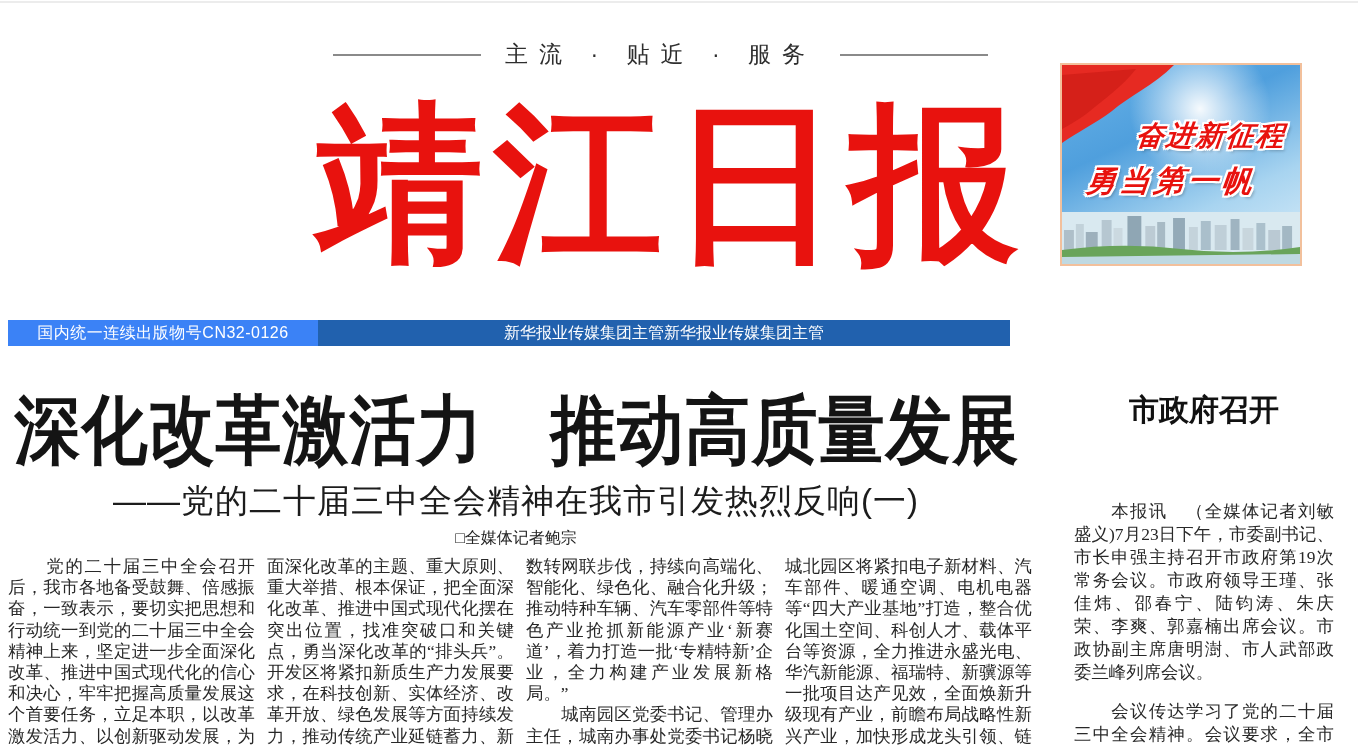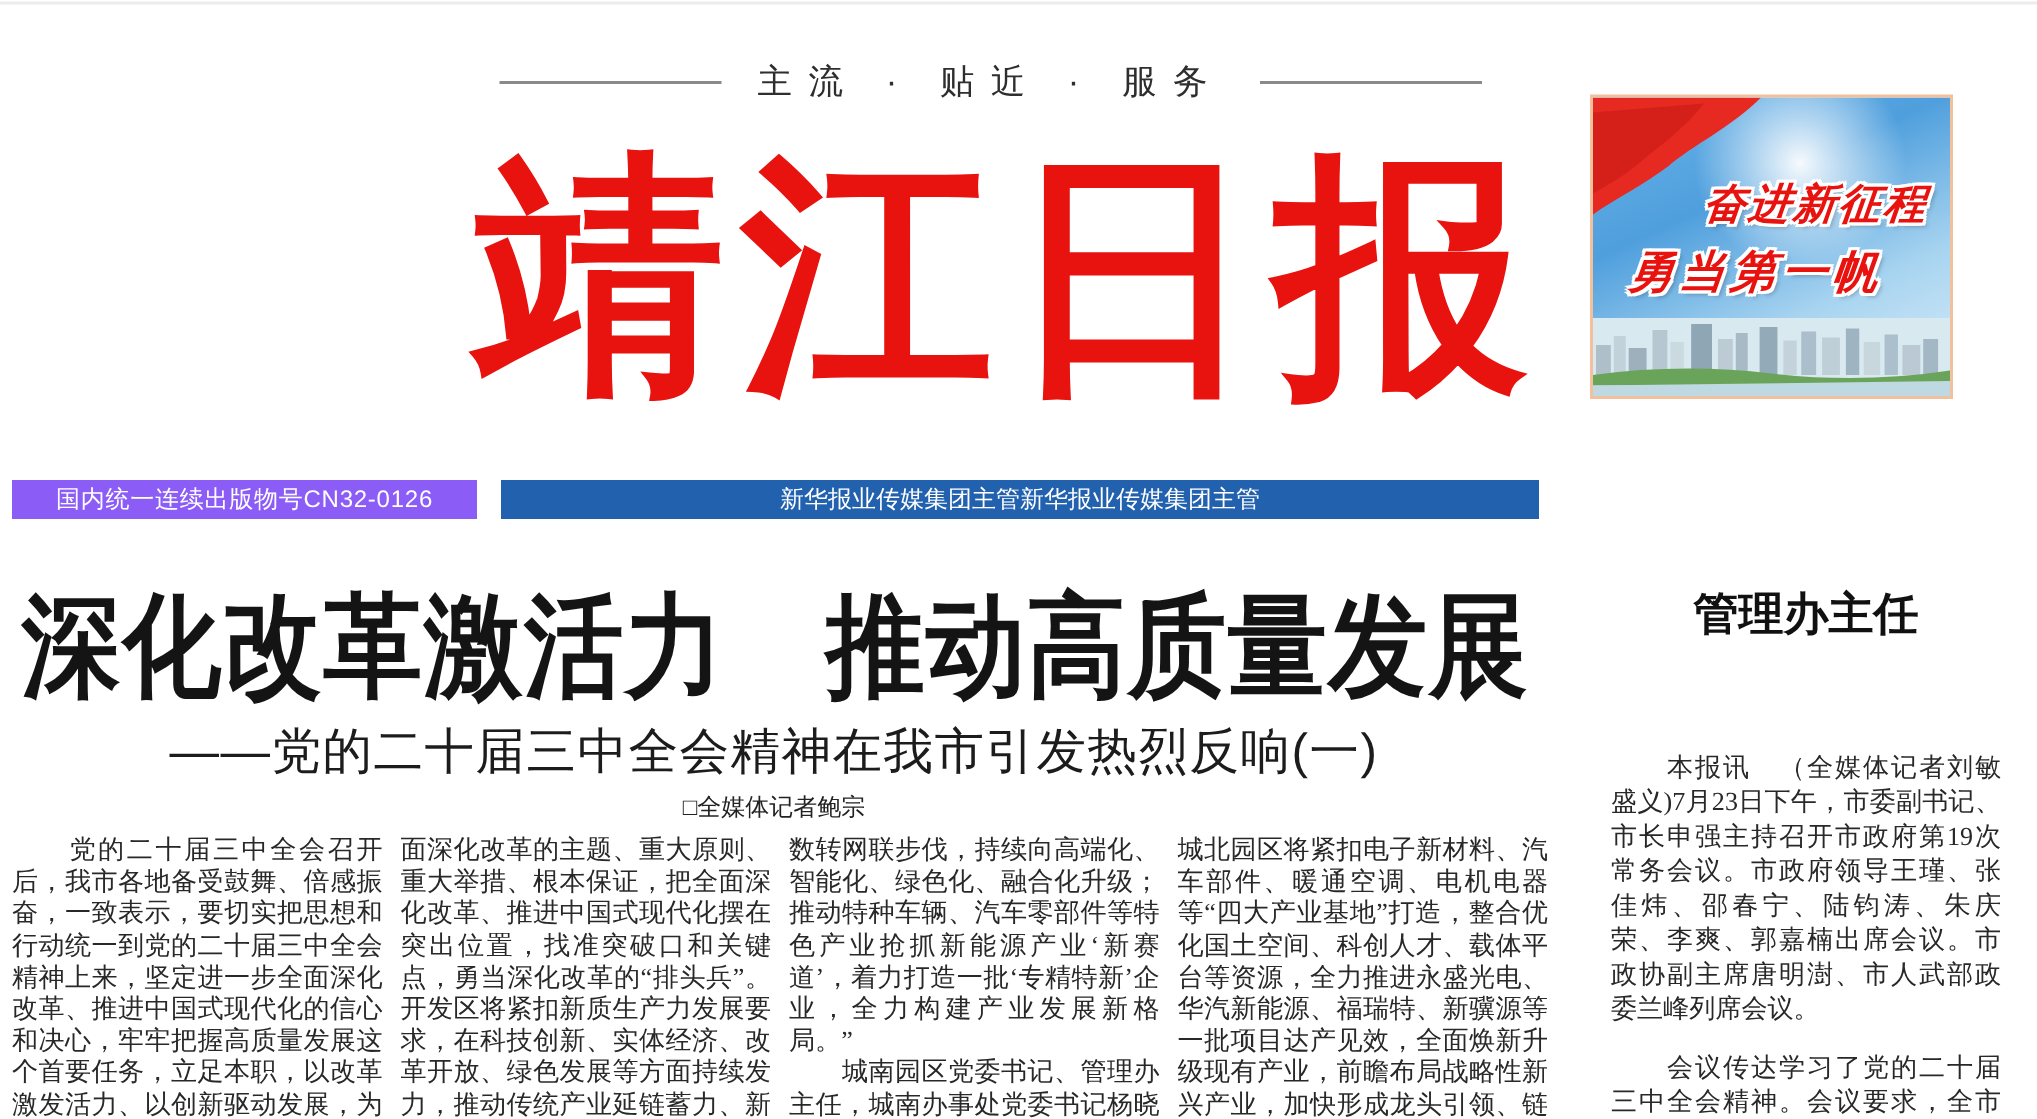--- a/index.html
+++ b/index.html
@@ -46,22 +46,22 @@
                 -2px -2px 0 #fff, 2px 2px 0 #fff, 2px -2px 0 #fff, -2px 2px 0 #fff,
                 3px 3px 3px rgba(0,0,0,.25);
   }
   .banner-line1 { right:14px; top:52px; font-size:28px; letter-spacing:2px; }
   .banner-line2 { left:24px; top:96px; font-size:30px; letter-spacing:4px; }
   .skyline { position:absolute; left:0; bottom:0; width:100%; height:52px; }
 
   
   .bar { position:absolute; top:320px; height:26px; display:flex; align-items:center;
          color:#fff; font-size:16px; }
-  .bar-red { left:8px; width:310px; background:#8b5cf6; justify-content:center; letter-spacing:.5px; }
-  .bar-blue { left:334px; width:692px; background:#2161ae; justify-content:center; }
+  .bar-red { left:8px; width:310px; background:#3b82f6; justify-content:center; letter-spacing:.5px; }
+  .bar-blue { left:318px; width:692px; background:#2161ae; justify-content:center; }
 
   
   .headline {
     position:absolute; left:4px; top:380px; width:1026px;
     text-align:center; font-size:66px; font-weight:900; color:#141414;
     letter-spacing:1px; white-space:nowrap;
     transform:scaleY(1.14); transform-origin:center top;
   }
   .subheadline {
     position:absolute; left:0; top:479px; width:1032px;
@@ -164,20 +164,20 @@
     <div class="col">
         <p>数转网联步伐，持续向高端化、智能化、绿色化、融合化升级；推动特种车辆、汽车零部件等特色产业抢抓新能源产业‘新赛道’，着力打造一批‘专精特新’企业，全力构建产业发展新格局。”</p>
         <p>　　城南园区党委书记、管理办主任，城南办事处党委书记杨晓波表示，城南园区将全面贯彻落实全会精神，以改革思维和创新举措塑造</p>
       </div>
     <div class="col">
         <p>城北园区将紧扣电子新材料、汽车部件、暖通空调、电机电器等“四大产业基地”打造，整合优化国土空间、科创人才、载体平台等资源，全力推进永盛光电、华汽新能源、福瑞特、新骥源等一批项目达产见效，全面焕新升级现有产业，前瞻布局战略性新兴产业，加快形成龙头引领、链群互动的良性发展格局，为培育和发展新质生产力赋能</p>
       </div>
   </div>
 
   <div class="side-title">
-    <div>管理办主任</div>
+    <div>市政府召开</div>
   </div>
   <div class="side-body">
       <p>　　本报讯　（全媒体记者刘敏　盛义)7月23日下午，市委副书记、市长申强主持召开市政府第19次常务会议。市政府领导王瑾、张佳炜、邵春宁、陆钧涛、朱庆荣、李爽、郭嘉楠出席会议。市政协副主席唐明澍、市人武部政委兰峰列席会议。</p>
       <p>　　会议传达学习了党的二十届三中全会精神。会议要求，全市政府系统要迅速掀起学习热潮，做到学深悟透、融会贯通，激发推动改革发展的强大动力。要全力抓好贯彻落实，把中央要求与我市实际相结合，加强研究谋划、大胆探索创新、完善落实举措，更</p>
     </div>
 
 </div>
 
 </body></html>

